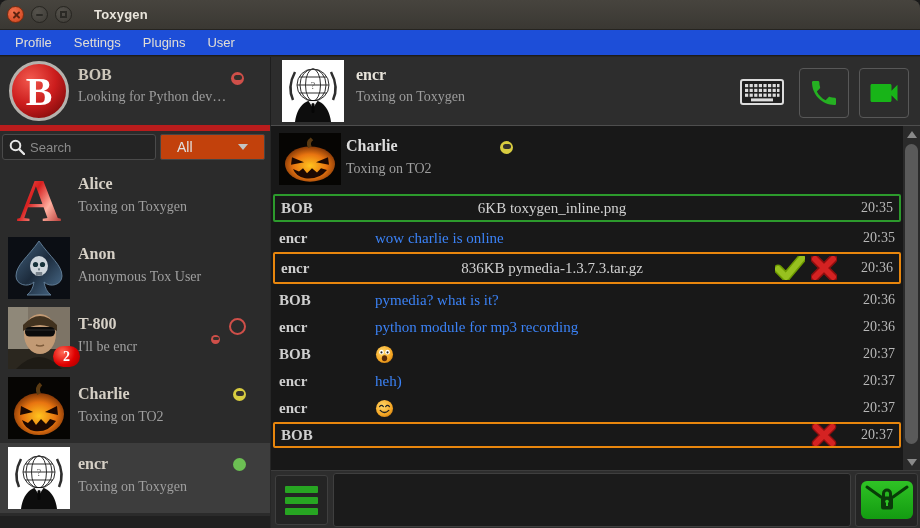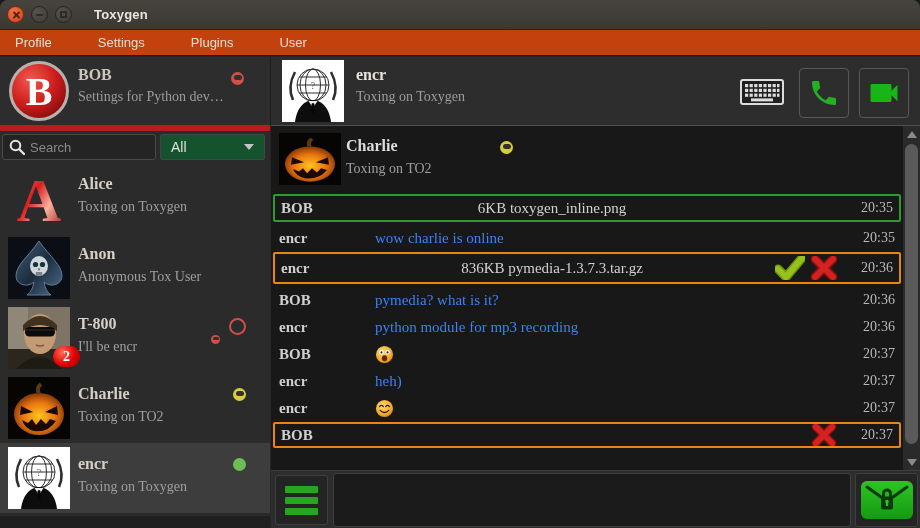--- a/index.html
+++ b/index.html
@@ -14,23 +14,23 @@
     background: radial-gradient(circle at 35% 30%, #55524c, #3d3b36); border: 1px solid #272521;
     position: relative; cursor: pointer; }
   .winbtn.close { background: radial-gradient(circle at 35% 30%, #f1714c, #d8502a 70%, #b23a17); border-color: #7c2c10; }
   .winbtn .bar { position: absolute; left: 4px; right: 4px; top: 7px; height: 2px; background: #2b2a26; border-radius: 1px; }
   .winbtn .x1, .winbtn .x2 { position: absolute; left: 3.5px; top: 7px; width: 9px; height: 2px; background: #5e2410; border-radius: 1px; }
   .winbtn .x1 { transform: rotate(45deg); } .winbtn .x2 { transform: rotate(-45deg); }
   .winbtn .sq { position: absolute; left: 4px; top: 4px; width: 7px; height: 7px; border: 2px solid #2b2a26; }
   .wintitle { color: #e9e5dc; font-weight: bold; font-size: 13px; margin-left: 22px; letter-spacing: .2px; }
 
   
-  .menubar { position: absolute; top: 30px; left: 0; right: 0; height: 26px; background: #c2410c;
+  .menubar { position: absolute; top: 30px; left: 0; right: 0; height: 26px; background: #1d4ed8;
     display: flex; align-items: center; padding-left: 4px; font-family: "Liberation Sans", sans-serif;
-    border-bottom: 1px solid #1d1c19; gap: 24px; }
+    border-bottom: 1px solid #1d1c19; }
   .menu-item { color: #e2ded5; font-size: 13px; padding: 4px 11px; cursor: pointer; }
 
   
   .header { position: absolute; top: 57px; left: 0; right: 0; height: 68px; background: #2d2d2d; }
   .header .vdiv { position: absolute; left: 270px; top: 0; bottom: 0; width: 1px; background: #1e1e1e; }
   .avatar { position: absolute; overflow: hidden; }
   .self-avatar { left: 8px; top: 3px; width: 62px; height: 62px; }
   .self-name { position: absolute; left: 78px; top: 9px; font-weight: bold; font-size: 16px; color: #cdc7ba; }
   .self-status { position: absolute; left: 78px; top: 32px; font-size: 14px; color: #9c9c9c; }
   .peer-avatar { left: 282px; top: 3px; width: 62px; height: 62px; background: #fff; }
@@ -53,23 +53,23 @@
 
   
   .sidebar { position: absolute; left: 0; top: 125px; width: 270px; bottom: 0; background: #2b2b2b; border-top: 6px solid #b91c1c; }
   .search-row { position: absolute; top: 3px; left: 0; right: 0; height: 26px; }
   .search-box { position: absolute; left: 2px; top: 0; width: 154px; height: 26px; background: #242424;
     border: 1px solid #4a4a4a; border-radius: 3px; display: flex; align-items: center; }
   .search-box svg { margin: 0 5px 0 6px; }
   .search-box input { background: transparent; border: none; outline: none; color: #ccc; width: 110px;
     font-family: "Liberation Sans", sans-serif; font-size: 13px; }
   .search-box input::placeholder { color: #8a8a8a; }
-  .filter-box { position: absolute; left: 160px; top: 0; width: 105px; height: 26px; background: #14532d;
+  .filter-box { position: absolute; left: 160px; top: 0; width: 105px; height: 26px; background: #c2410c;
     border: 1px solid #454545; border-radius: 2px; display: flex; align-items: center; cursor: pointer;
-    font-family: "Liberation Sans", sans-serif; font-size: 14px; color: #e0e0e0; padding: 0 10px; gap: 12px; }
+    font-family: "Liberation Sans", sans-serif; font-size: 14px; color: #e0e0e0; padding: 0 16px; gap: 12px; }
   .filter-box .arrow { margin-left: auto; width: 0; height: 0; border-left: 5px solid transparent; border-right: 5px solid transparent; border-top: 6px solid #c4c4c4; }
 
   .contact-list { position: absolute; top: 32px; left: 0; right: 0; }
   .contact { position: relative; height: 70px; cursor: pointer; }
   .contact.selected { background: #3d3d3d; }
   .contact .avatar { left: 8px; top: 4px; width: 62px; height: 62px; }
   .cname { position: absolute; left: 78px; top: 12px; font-weight: bold; font-size: 16px; color: #d6d0c6; }
   .cstatus { position: absolute; left: 78px; top: 36px; font-size: 14px; color: #9f9f9f; }
   .contact .sdot, .contact .sring { position: absolute; right: 24px; top: 15px; }
   .badge { position: absolute; left: 53px; top: 43px; min-width: 27px; height: 21px; border-radius: 11px;
@@ -149,21 +149,21 @@
           <radialGradient id="gbob" cx="35%" cy="30%" r="80%">
         <stop offset="0%" stop-color="#f2594e"></stop>
             <stop offset="55%" stop-color="#cc1d1d"></stop>
             <stop offset="100%" stop-color="#7e0b0b"></stop>
       </radialGradient>
         </defs>
       <circle cx="31" cy="31" r="28.5" fill="url(#gbob)" stroke="#b5b2ad" stroke-width="3"></circle>
       <text x="31" y="45" font-size="40" font-weight="bold" text-anchor="middle" fill="#ffffff" font-family="Liberation Serif, serif">B</text>
     </svg>
     <div class="self-name">BOB</div>
-    <div class="self-status">Settings for Python dev…</div>
+    <div class="self-status">Looking for Python dev…</div>
     <div class="sdot busy" style="position:absolute; left:231px; top:15px;"></div>
     <div class="vdiv"></div>
 
     <svg class="avatar peer-avatar" viewBox="0 0 62 62">
       <rect width="62" height="62" fill="#ffffff"></rect>
       <g stroke="#2e2e2e" fill="none" stroke-width="1">
         <circle cx="31" cy="25" r="16"></circle>
         <ellipse cx="31" cy="25" rx="7.5" ry="16"></ellipse>
         <ellipse cx="31" cy="25" rx="13" ry="16"></ellipse>
         <line x1="15" y1="25" x2="47" y2="25"></line>

